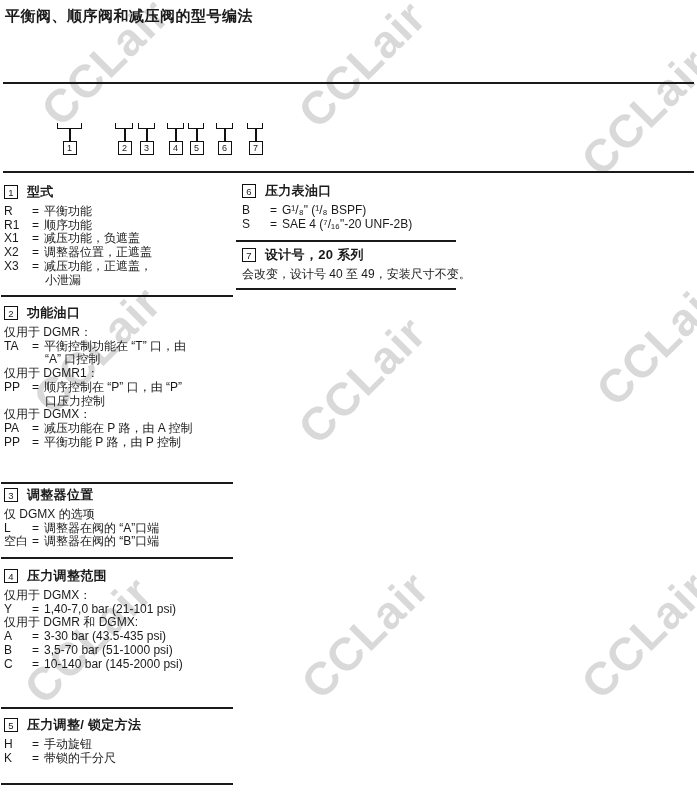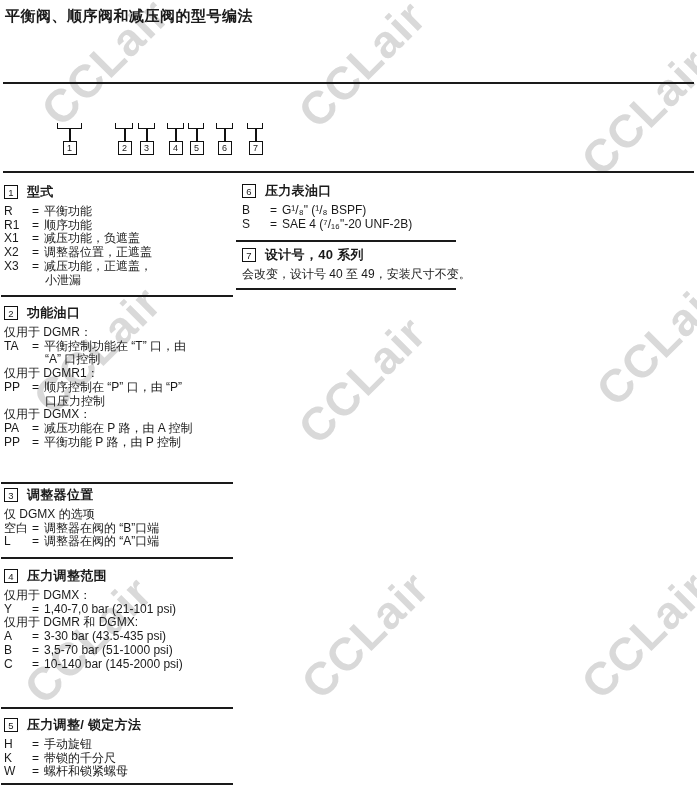--- a/index.html
+++ b/index.html
@@ -143,54 +143,53 @@
           <div class="ln intro">仅用于 DGMX：</div>
           <div class="ln"><span class="code">PA</span><span class="eq">=</span><span class="txt">减压功能在 P 路，由 A 控制</span></div>
           <div class="ln"><span class="code">PP</span><span class="eq">=</span><span class="txt">平衡功能 P 路，由 P 控制</span></div>
         </div>
         <div class="section" style="left: 4px; top: 488px; width: 230px;">
           <div class="sec-head">
             <span class="numbox">3</span>
             <span class="sec-title">调整器位置</span>
           </div>
           <div class="ln intro">仅 DGMX 的选项</div>
+          <div class="ln"><span class="code">L</span><span class="eq">=</span><span class="txt">调整器在阀的 “A”口端</span></div>
           <div class="ln"><span class="code">空白</span><span class="eq">=</span><span class="txt">调整器在阀的 “B”口端</span></div>
-          <div class="ln"><span class="code">L</span><span class="eq">=</span><span class="txt">调整器在阀的 “A”口端</span></div>
         </div>
         <div class="section" style="left: 4px; top: 569px; width: 230px;">
           <div class="sec-head">
             <span class="numbox">4</span>
             <span class="sec-title">压力调整范围</span>
           </div>
           <div class="ln intro">仅用于 DGMX：</div>
           <div class="ln"><span class="code">Y</span><span class="eq">=</span><span class="txt">1,40-7,0 bar (21-101 psi)</span></div>
           <div class="ln intro">仅用于 DGMR 和 DGMX:</div>
           <div class="ln"><span class="code">A</span><span class="eq">=</span><span class="txt">3-30 bar (43.5-435 psi)</span></div>
           <div class="ln"><span class="code">B</span><span class="eq">=</span><span class="txt">3,5-70 bar (51-1000 psi)</span></div>
           <div class="ln"><span class="code">C</span><span class="eq">=</span><span class="txt">10-140 bar (145-2000 psi)</span></div>
         </div>
         <div class="section" style="left: 4px; top: 718px; width: 230px;">
           <div class="sec-head">
             <span class="numbox">5</span>
             <span class="sec-title">压力调整/ 锁定方法</span>
           </div>
           <div class="ln"><span class="code">H</span><span class="eq">=</span><span class="txt">手动旋钮</span></div>
           <div class="ln"><span class="code">K</span><span class="eq">=</span><span class="txt">带锁的千分尺</span></div>
-          <div class="ln"><span class="code">W</span><span class="eq">=</span><span class="txt">螺杆和锁紧螺母</span></div>
         </div>
         <div class="section" style="left: 242px; top: 184px; width: 216px;">
           <div class="sec-head">
             <span class="numbox">6</span>
             <span class="sec-title">压力表油口</span>
           </div>
           <div class="ln"><span class="code">B</span><span class="eq">=</span><span class="txt">G¹/₈" (¹/₈ BSPF)</span></div>
           <div class="ln"><span class="code">S</span><span class="eq">=</span><span class="txt">SAE 4 (⁷/₁₆"-20 UNF-2B)</span></div>
         </div>
         <div class="section" style="left: 242px; top: 248px; width: 216px;">
           <div class="sec-head">
             <span class="numbox">7</span>
-            <span class="sec-title">设计号，40 系列</span>
+            <span class="sec-title">设计号，20 系列</span>
           </div>
           <div class="ln intro">会改变，设计号 40 至 49，安装尺寸不变。</div>
         </div>
       </div>
   </div>
 </div>
 
 </body></html>

